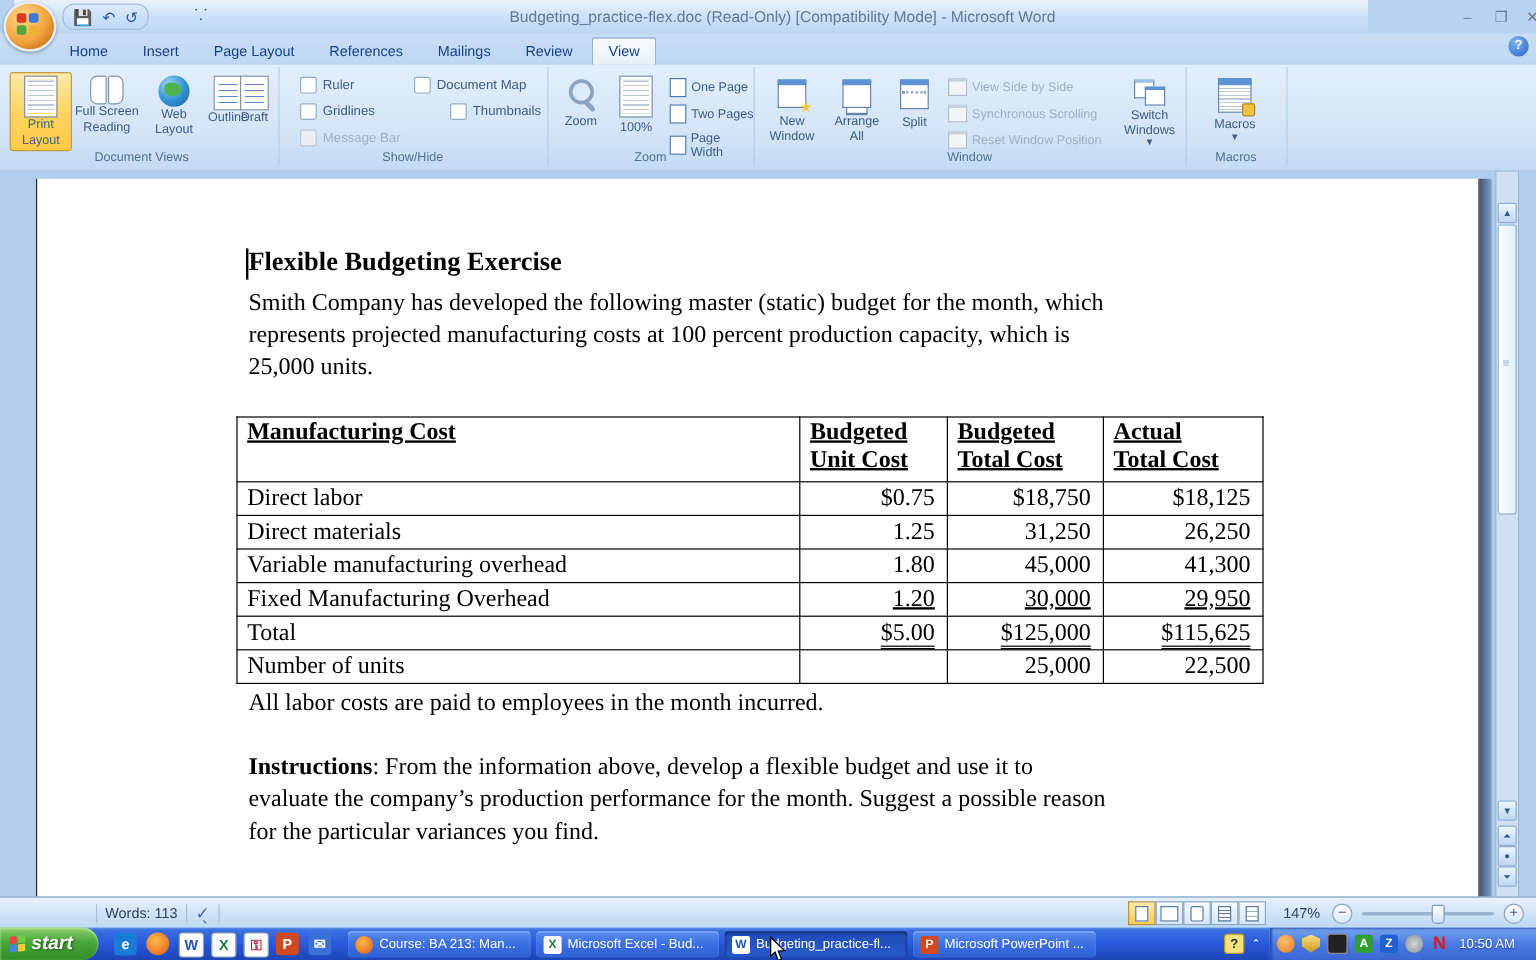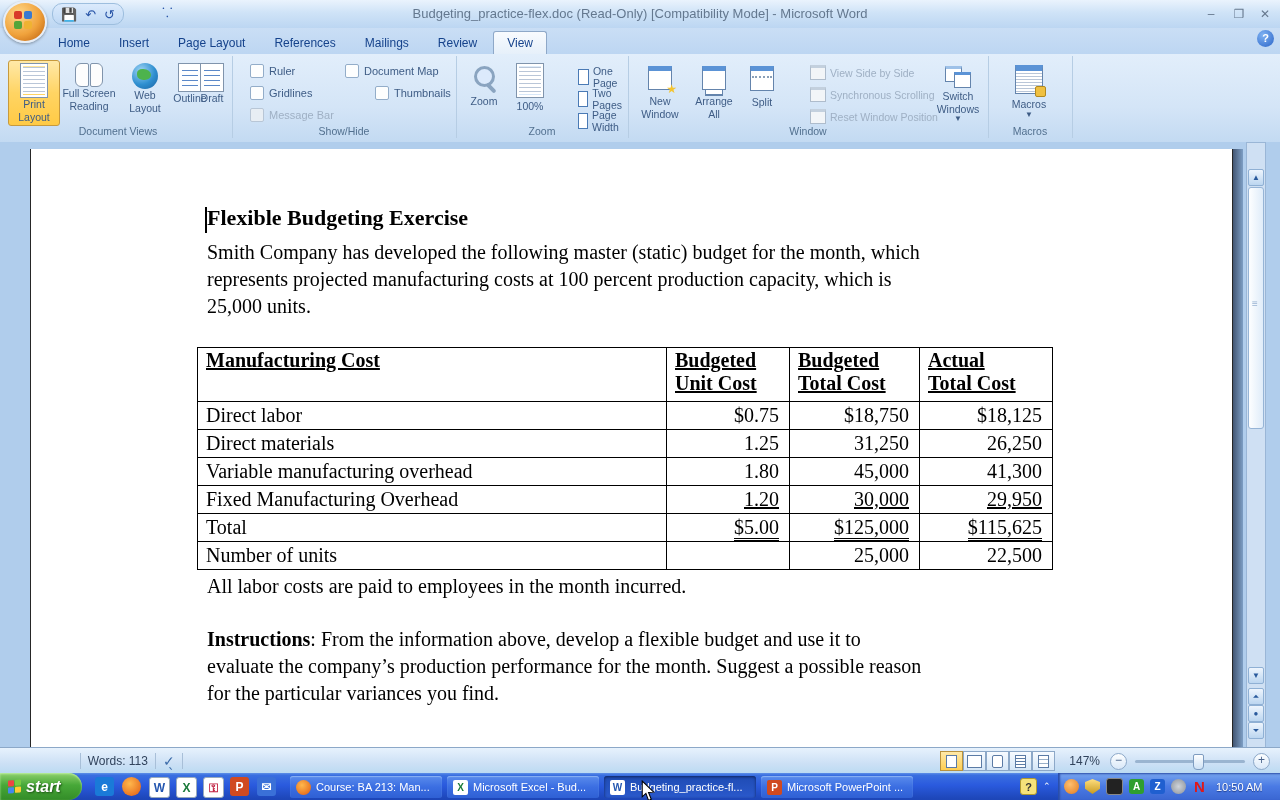--- a/index.html
+++ b/index.html
@@ -1,21 +1,21 @@
 <!DOCTYPE html>
 <html><head>
 <meta charset="utf-8">
 <style>
   html,body{margin:0;padding:0;}
   #screen{position:relative;width:1280px;height:800px;overflow:hidden;
     font-family:"Liberation Sans",sans-serif;background:#b7d3f1;}
   .abs{position:absolute;}
 
   
-  #titlebar{left:0;top:0;width:1280px;height:28px;
+  #titlebar{left:12px;top:0;width:1128px;height:28px;
     background:linear-gradient(#eaf3fd,#cfe3f7 45%,#bcd6f2);border-bottom:1px solid #a9c4e2;}
   #office-btn{left:3px;top:1px;width:40px;height:38px;border-radius:50%;
     background:radial-gradient(circle at 35% 30%,#ffd98a,#f0a23c 55%,#c56a14 90%);
     border:2px solid #e7eef7;box-shadow:0 1px 3px rgba(0,0,0,.35);z-index:30;}
   .office-logo{left:9px;top:8px;width:18px;height:18px;display:grid;grid-template-columns:8px 8px;gap:2px;}
   .office-logo i{width:8px;height:8px;border-radius:2px;}
   #qat{left:52px;top:3px;height:20px;display:flex;align-items:center;gap:8px;
     padding:0 8px;background:linear-gradient(#dbeafc,#bed8f4);border:1px solid #9dbede;border-radius:10px;}
   .qat-ic{font-size:13px;color:#2a56a8;line-height:1;}
   #win-title{left:300px;top:6px;width:680px;text-align:center;font-size:13px;color:#64788f;}
@@ -33,21 +33,21 @@
 
   
   #ribbon{left:0;top:54px;width:1280px;height:88px;
     background:linear-gradient(#e2eefb,#d4e5f7 60%,#c3daf2);border-bottom:1px solid #96b4d4;}
   .group{position:absolute;top:2px;height:82px;border-right:1px solid #b6cde4;}
   .group-label{position:absolute;left:0;bottom:1px;width:100%;text-align:center;
     font-size:10.5px;color:#52708f;}
   .bigbtn{position:absolute;top:4px;display:flex;flex-direction:column;align-items:center;
     font-size:10.5px;color:#3e5c85;text-align:center;line-height:1.2;padding-top:3px;border-radius:3px;}
   .bigbtn.sel{background:linear-gradient(#ffe9a8,#ffd463 50%,#ffca45);border:1px solid #c79a3d;padding:2px;}
-  .smallbtn{position:absolute;display:flex;align-items:center;gap:4px;font-size:10.5px;color:#3e5c85;margin-left:20px;}
+  .smallbtn{position:absolute;display:flex;align-items:center;gap:4px;font-size:10.5px;color:#3e5c85;}
   .smallbtn.disabled{color:#9fb0c4;}
   .cbrow{position:absolute;display:flex;align-items:center;gap:5px;font-size:11px;color:#3e5c85;}
   .cbrow.disabled{color:#9fb0c4;text-align:center;}
   .cb{width:12px;height:12px;background:#fdfefe;border:1px solid #93adc9;border-radius:2px;}
   .cb.disabled{background:#e8eef4;border-color:#b8c6d6;}
 
   
   .ic-page{width:22px;height:27px;background:#fff;border:1px solid #8094ac;
     box-shadow:inset 0 0 0 2px #fff;background-image:repeating-linear-gradient(#fff 0 3px,#b9c6d8 3px 4px);
     background-clip:content-box;padding:3px 2px;}

